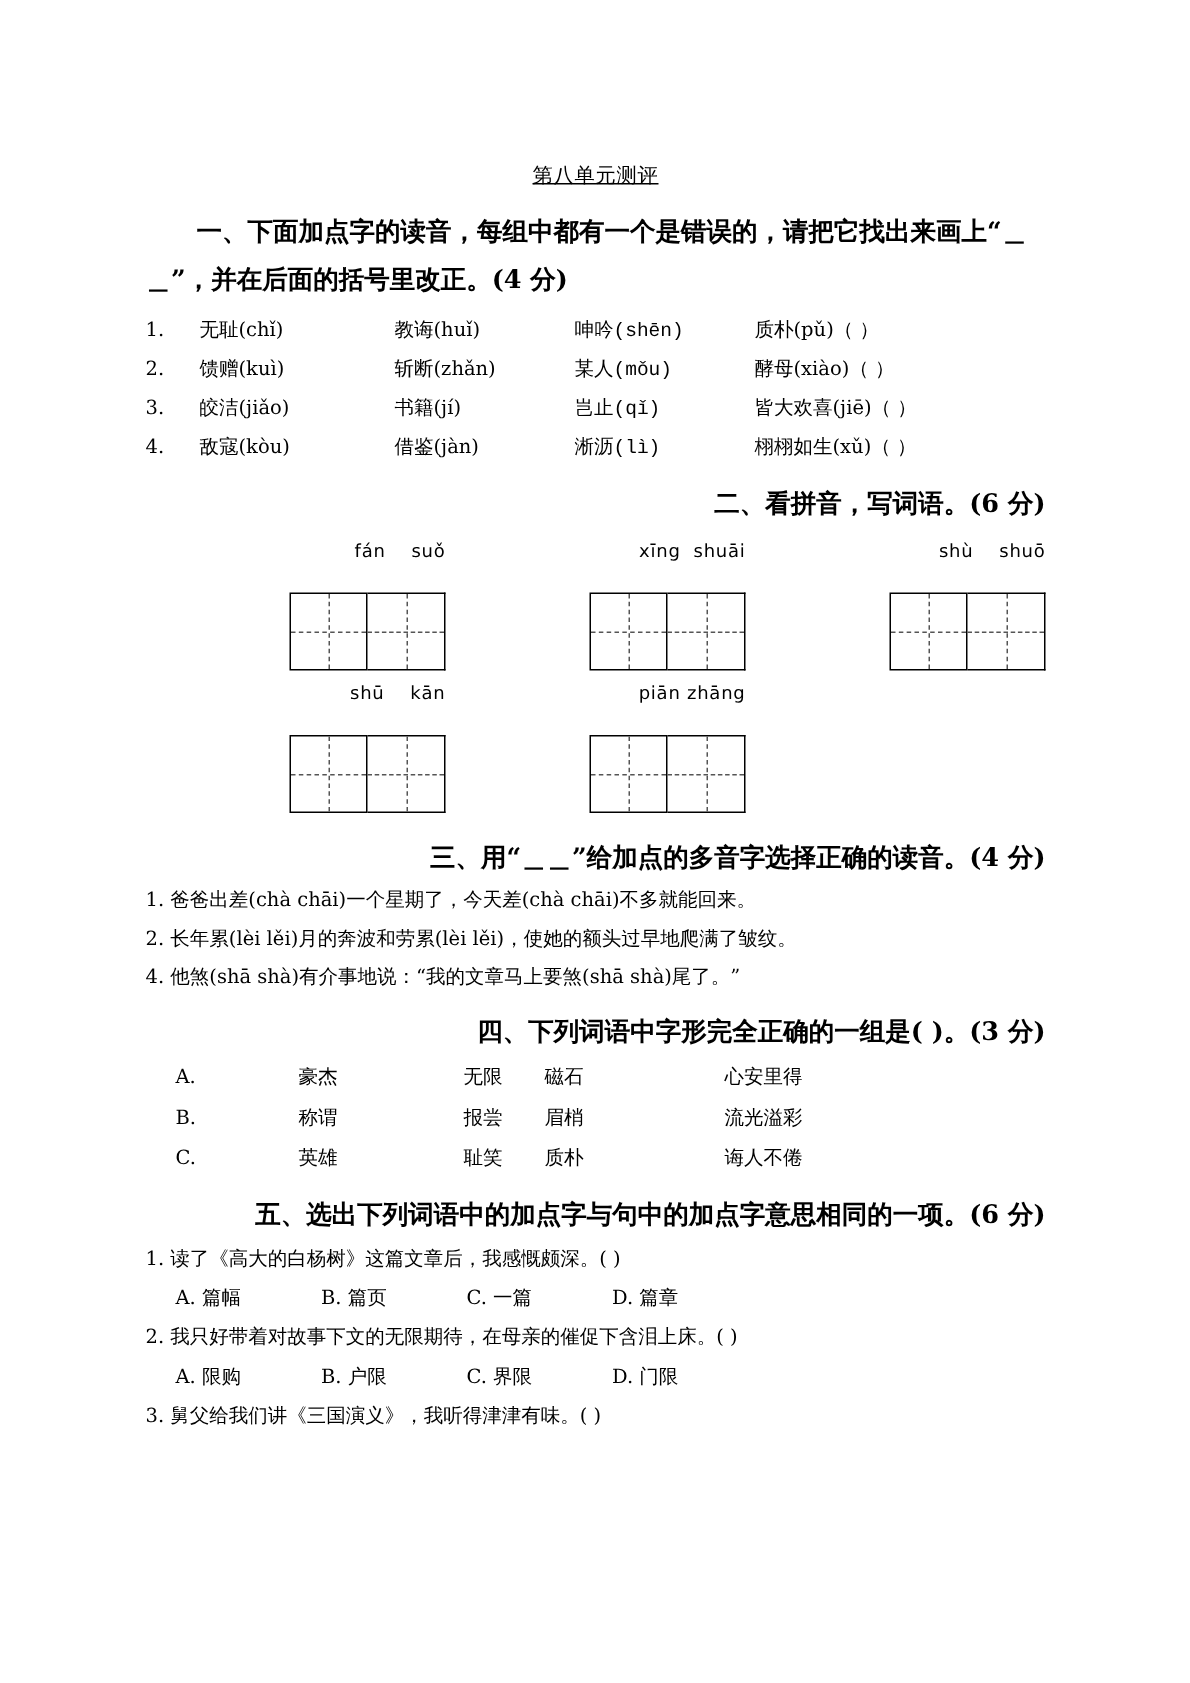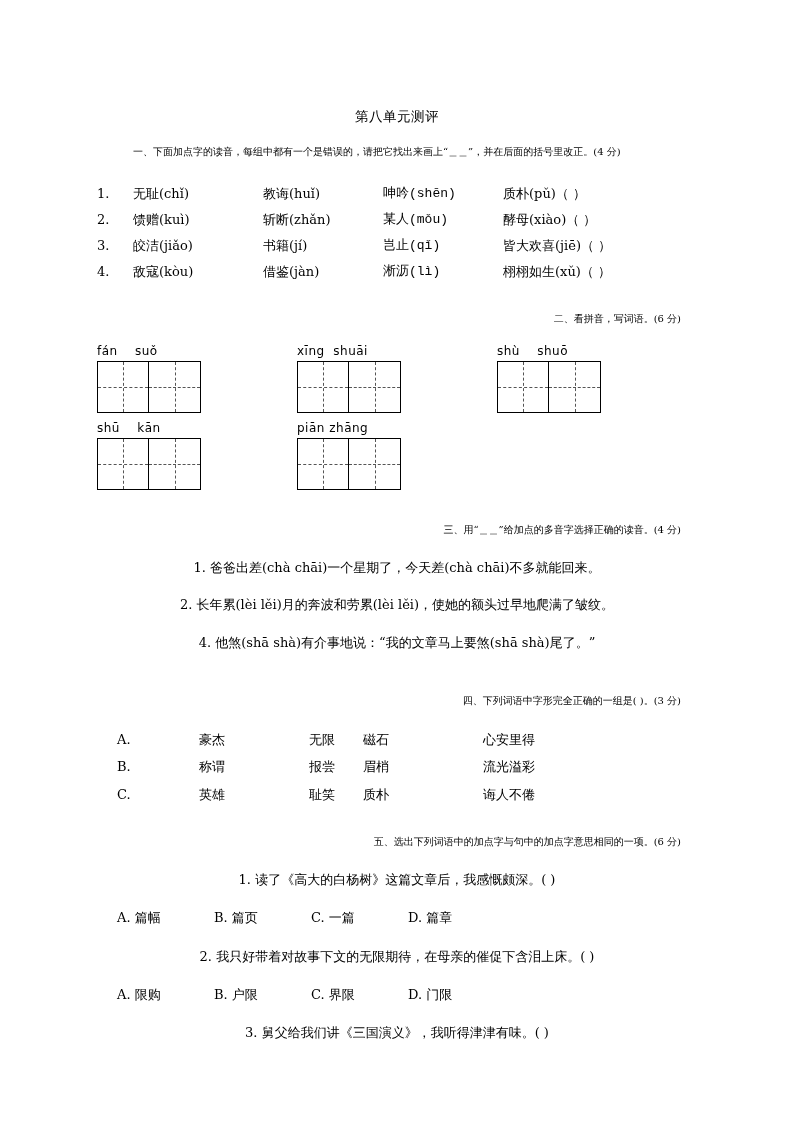--- a/index.html
+++ b/index.html
@@ -27,48 +27,49 @@
     left: 97px;
     top: 108px;
     width: 600px;
   }
   .doc-title {
     text-align: center;
     font-size: 13.5px;
     font-weight: normal;
     letter-spacing: 0.5px;
     margin: 0 0 13px 0;
+    text-decoration: underline;
   }
   .section-head {
-    font-size: 10px;
-    font-weight: normal;
+    font-size: 17px;
+    font-weight: bold;
     line-height: 1.9;
     text-indent: 2em;
-    margin: 16px;
+    margin: 0;
   }
   .section-head.noindent {
     text-indent: 0;
     text-align: right;
   }
   .q-line {
     font-size: 13px;
     line-height: 1.95;
-    margin: 12px;
-    text-align: center;
+    margin: 0;
   }
   .pinyin-row {
     display: flex;
     margin-top: 8px;
     margin-bottom: 2px;
   }
   .pinyin-cellgroup {
     width: 200px;
     display: flex;
     flex-direction: column;
-    align-items: flex-start;
+    align-items: flex-end;
+    gap: 18px;
   }
   .pinyin-label {
     font-size: 12px;
     font-family: "DejaVu Sans", "Liberation Sans", sans-serif;
     letter-spacing: 0.5px;
     margin-bottom: 3px;
     white-space: pre;
   }
   .tianzi {
     display: flex;

